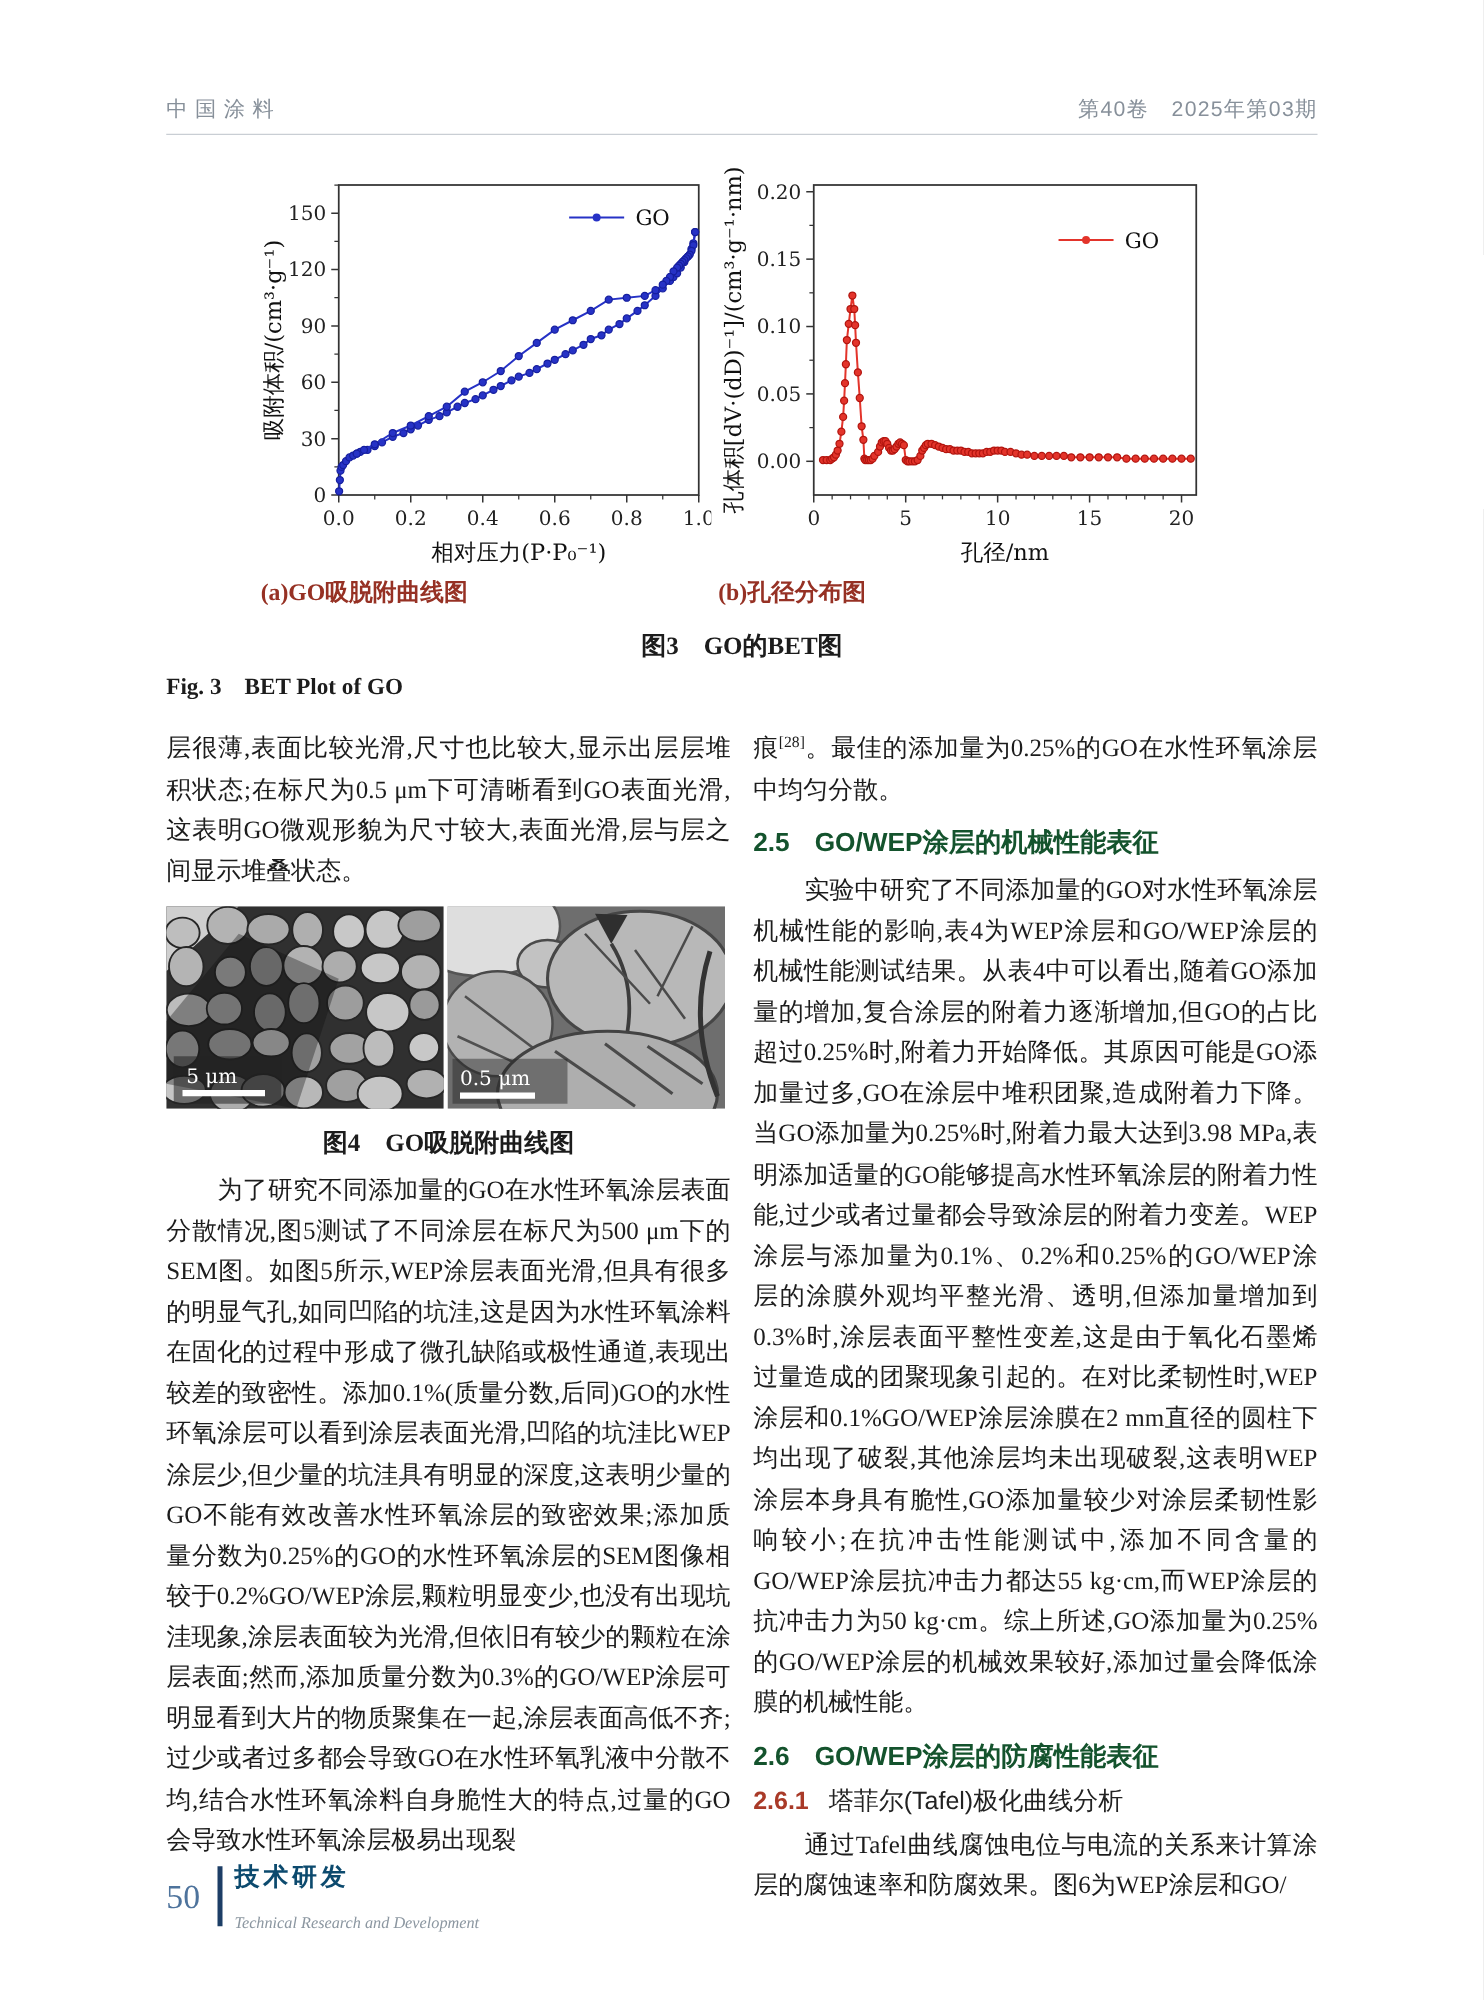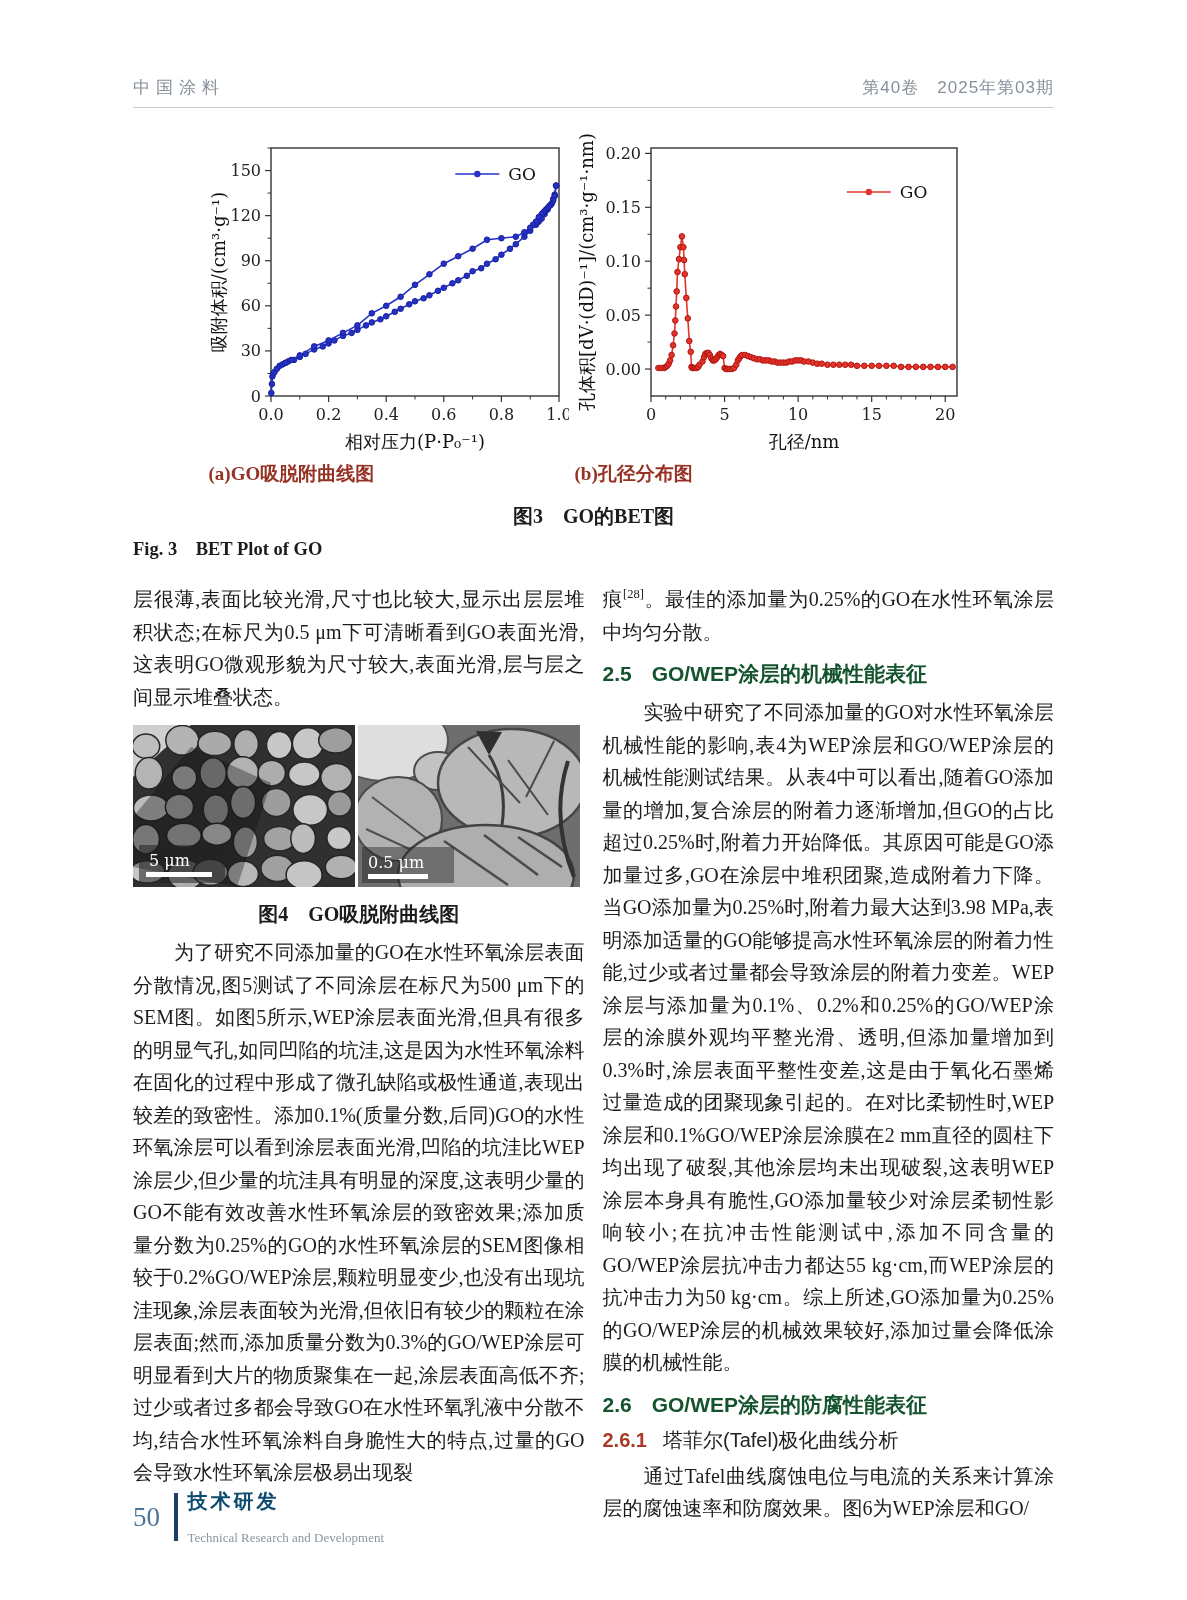--- a/index.html
+++ b/index.html
@@ -44,21 +44,21 @@
   .tems{display:flex;gap:3px;}
   .fig4 .fig-title-zh{margin-top:14px;}
   .fig4 .fig-title-en{margin-top:4px;}
 
   
   .ftr{position:absolute;left:133px;top:1488px;display:flex;align-items:center;}
   .ftr .pno{font-size:27px;color:#4e739c;}
   .ftr .bar{width:3.5px;height:48px;background:#1d3e66;margin:0 10px 0 14px;}
   .ftr .zh{font-family:"Liberation Sans","DejaVu Sans",sans-serif;font-size:20px;font-weight:bold;
            color:#0c4a6e;letter-spacing:3px;}
-  .ftr .en{font-size:13px;color:#8b96a0;margin-top:15px;}
+  .ftr .en{font-size:13px;color:#8b96a0;margin-top:15px;font-style:italic;}
 </style>
 </head>
 <body>
 
 <div class="page">
   <div class="inner">
 
     <div class="hdr">
       <span class="jn">中国涂料</span>
       <span class="iss">第40卷　2025年第03期</span>

